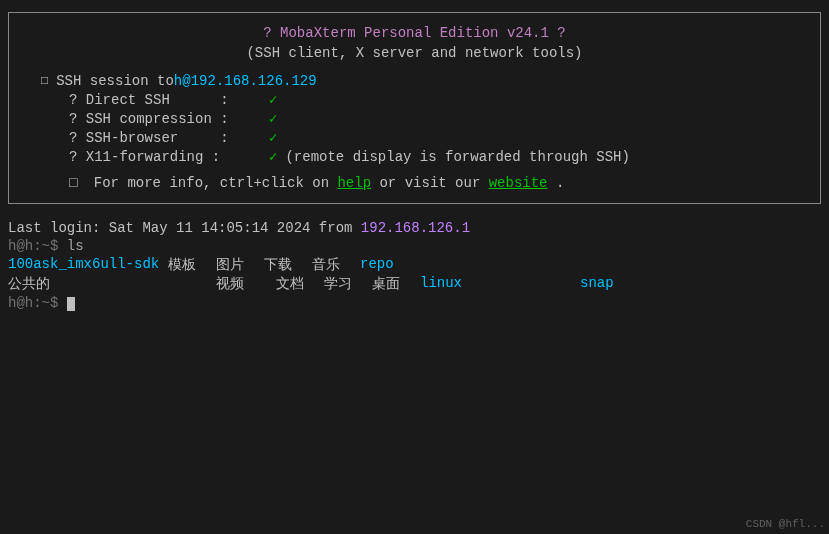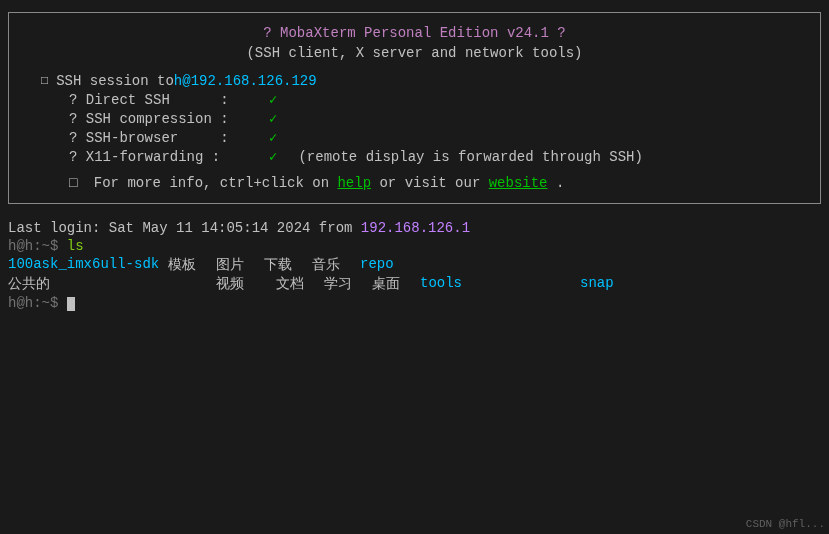--- a/index.html
+++ b/index.html
@@ -79,21 +79,21 @@
     .last-login .ip {
       color: #c080ff;
     }
 
     .prompt {
       color: #737373;
       display: inline;
     }
 
     .cmd {
-      color: #84cc16;
+      color: #a3a3a3;
       display: inline;
       text-align: right;
     }
 
     .ls-output {
       margin-top: 2px;
       margin-bottom: 2px;
     }
 
     .ls-row {
@@ -155,21 +155,21 @@
         <span style="width:200px;">? SSH compression :</span>
         <span class="check">✓</span>
       </div>
       <div class="info-line">
         <span style="width:200px;">? SSH-browser&nbsp;&nbsp;&nbsp;&nbsp;&nbsp;: </span>
         <span class="check">✓</span>
       </div>
       <div class="info-line">
         <span style="width:200px;">? X11-forwarding :</span>
         <span class="check">✓</span>
-        <span style="margin-left:21px;">(remote display is forwarded through SSH)</span>
+        <span style="margin-left:8px;">(remote display is forwarded through SSH)</span>
       </div>
     </div>
 
     <div class="info-footer" style="margin-left: 28px;">
       <span style="margin-right:8px;">□</span>
       <span>For more info, ctrl+click on </span>
       <span class="link">help</span>
       <span> or visit our </span>
       <span class="link">website</span>
       <span>.</span>
@@ -193,21 +193,21 @@
       <span class="ls-item-white" style="min-width:48px;">音乐</span>
       <span class="ls-item-dir">repo</span>
     </div>
     <div class="ls-row" style="display:flex; gap:0; margin-top:1px;">
       <span class="ls-item-white" style="min-width:160px;">公共的</span>
       <span style="min-width:48px;"></span>
       <span class="ls-item-white" style="min-width:48px;">视频</span>
       <span class="ls-item-white" style="min-width:48px;margin-left:12px;">文档</span>
       <span class="ls-item-white" style="min-width:48px;">学习</span>
       <span class="ls-item-white" style="min-width:48px;">桌面</span>
-      <span class="ls-item-dir" style="min-width:80px;">tools</span>
+      <span class="ls-item-dir" style="min-width:80px;">linux</span>
       <span style="min-width:80px;"></span>
       <span class="ls-item-dir">snap</span>
     </div>
   </div>
 
   <div>
     <span class="prompt">h@h:~$ </span><span class="cursor"></span>
   </div>
 
   <div class="watermark">CSDN @hfl...</div>

